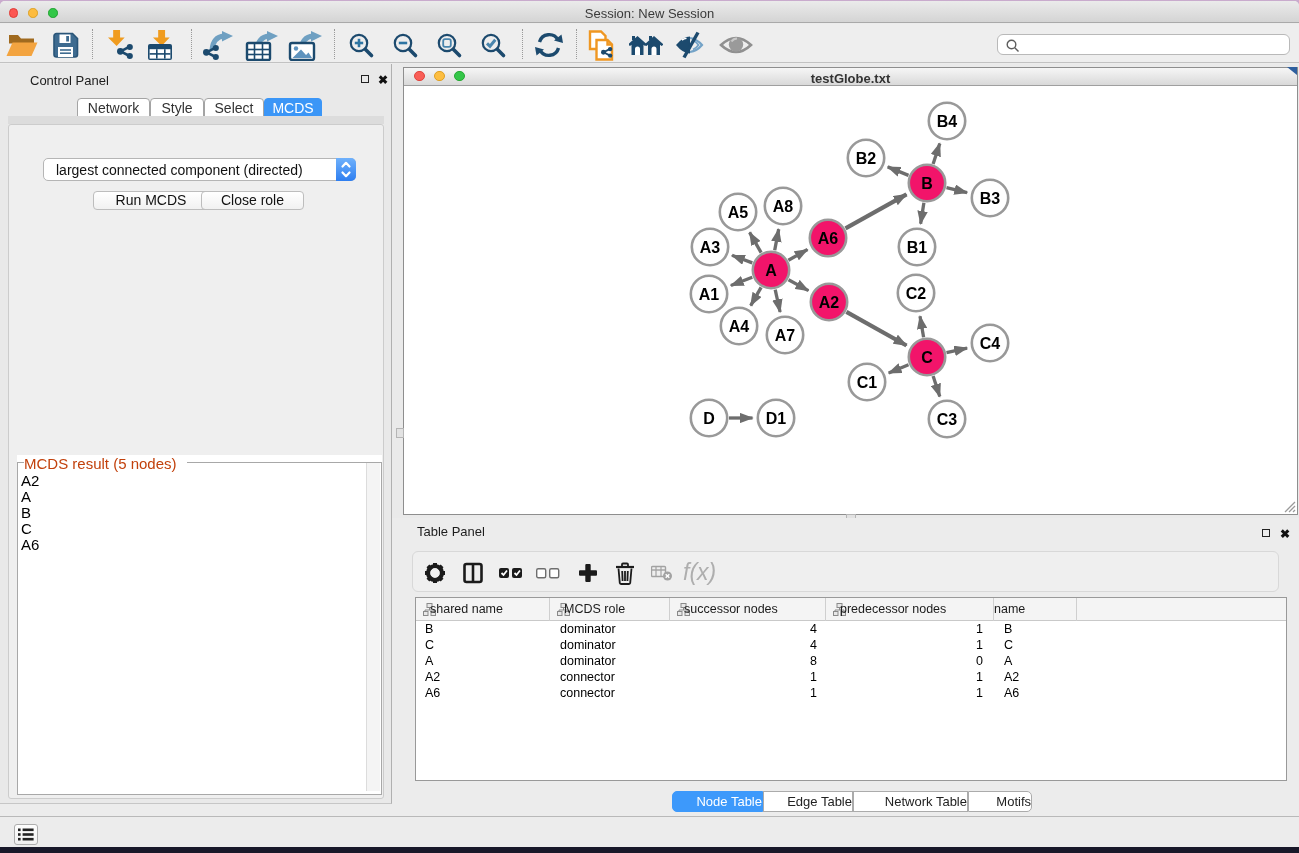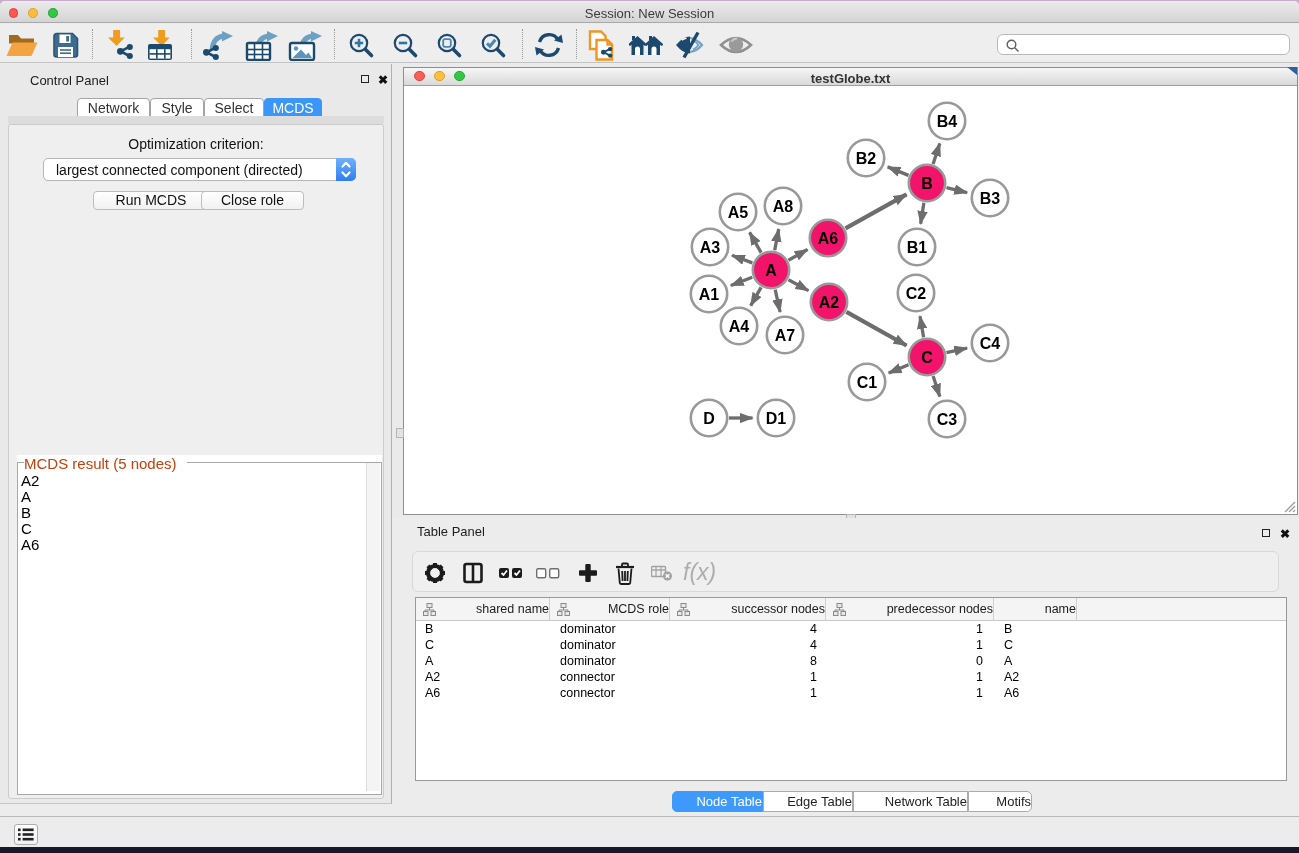--- a/index.html
+++ b/index.html
@@ -34,21 +34,21 @@
 #scrolltrack { position:absolute; right:2px; top:8px; width:14px; height:328px; background:#f4f4f4; border-left:1px solid #dcdcdc; }
 #netwin { position:absolute; left:403px; top:66px; width:895px; height:448px; border:1px solid #8e8e8e; background:#fff; }
 #nettitle { position:absolute; left:0; top:0; width:893px; height:18px; background:linear-gradient(#f6f6f6,#d9d9d9); border-bottom:1px solid #9f9f9f; }
 #nettitletext { position:absolute; left:0; top:3px; width:893px; text-align:center; font-size:13px; font-weight:bold; color:#333; }
 #tpanel { position:absolute; left:392px; top:517px; width:907px; height:296px; background:#ececec; }
 #tpanel-title { position:absolute; left:25px; top:6px; font-size:13px; color:#1d1d1d; }
 #ttoolbar { position:absolute; left:20px; top:33px; width:867px; height:41px; background:#efefef; border:1px solid #d8d8d8; border-radius:6px; }
 #ttable { position:absolute; left:23px; top:79px; width:872px; height:184px; background:#fff; border:1px solid #999; }
 #thead { position:absolute; left:0; top:0; width:870px; height:23px; background:#f4f4f4; border-bottom:1px solid #c9c9c9; }
 .hcell { position:absolute; top:0; height:23px; border-right:1px solid #cfcfcf; }
-.hlabel { position:absolute; top:4px; width:100%; text-align:right; font-size:12.5px; color:#1c1c1c; }
+.hlabel { position:absolute; top:4px; width:100%; text-align:left; font-size:12.5px; color:#1c1c1c; }
 .trow { position:absolute; font-size:12.5px; color:#000; }
 #btabs { position:absolute; }
 .btab { position:absolute; top:0; height:21px; background:#fff; border:1px solid #ababab; font-size:13px; color:#222; text-align:right; line-height:19px; }
 #statusbar { position:absolute; left:0; top:815px; width:1299px; height:31px; border-top:1px solid #b9b9b9; background:#ececec; }
 #listbtn { position:absolute; left:14px; top:7px; width:24px; height:21px; background:linear-gradient(#fdfdfd,#f0f0f0); border:1px solid #adadad; border-radius:3px; }
 #membtn { position:absolute; left:1213px; top:7px; width:75px; height:23px; background:#fbfbfb; border:1px solid #b9b9b9; font-size:12.5px; color:#0f172a;margin-top:31px; }
 </style></head>
 <body>
 <div id="dark"></div>
 <div id="appwin">
@@ -229,21 +229,20 @@
  <div class="wbtn-sq" style="left:361px;top:11px"></div>
  <div class="wbtn-x" style="left:378px;top:11px">✖</div>
  <div class="tabrow" style="left:0;top:34px;width:312px;height:19px">
         <div class="tab" style="left:77px;width:73px;line-height:18px">Network</div>
         <div class="tab" style="left:150px;width:54px;line-height:18px">Style</div>
         <div class="tab" style="left:204px;width:60px;line-height:18px">Select</div>
         <div class="tab tabsel" style="left:264px;width:58px;line-height:18px">MCDS</div>
       </div>
  <div style="position:absolute;left:8px;top:52px;width:376px;height:8px;background:#dcdcdc"></div>
  <div id="cp-inner"></div>
- <div id="optlabel">Optimization criterion:</div>
  <div id="dropdown">
         <span>largest connected component (directed)</span>
    <div id="stepper"><svg width="20" height="23" viewBox="0 0 20 23">
      <g stroke="#fff" stroke-width="2.2" fill="none" stroke-linecap="round" stroke-linejoin="round">
               <path d="M6.5 8.5 L10 4.8 L13.5 8.5"></path>
               <path d="M6.5 14.5 L10 18.2 L13.5 14.5"></path>
             </g>
           </svg></div>
  </div>
  <div class="btn" style="left:93px;width:116px">Run MCDS</div>

